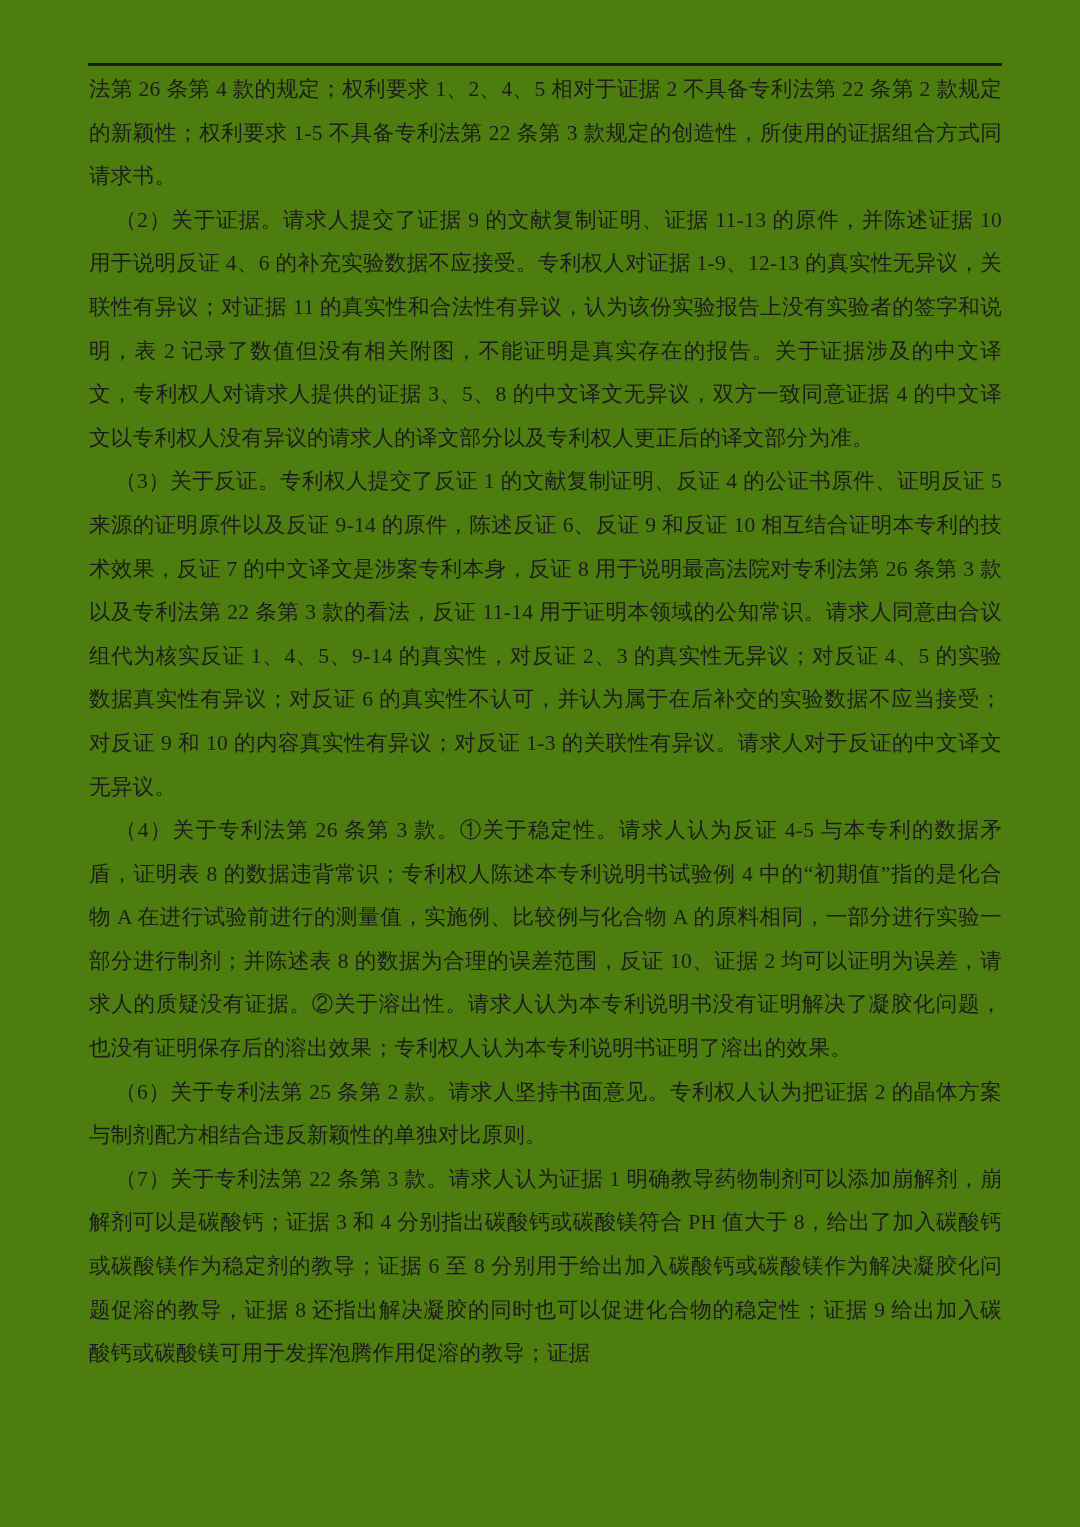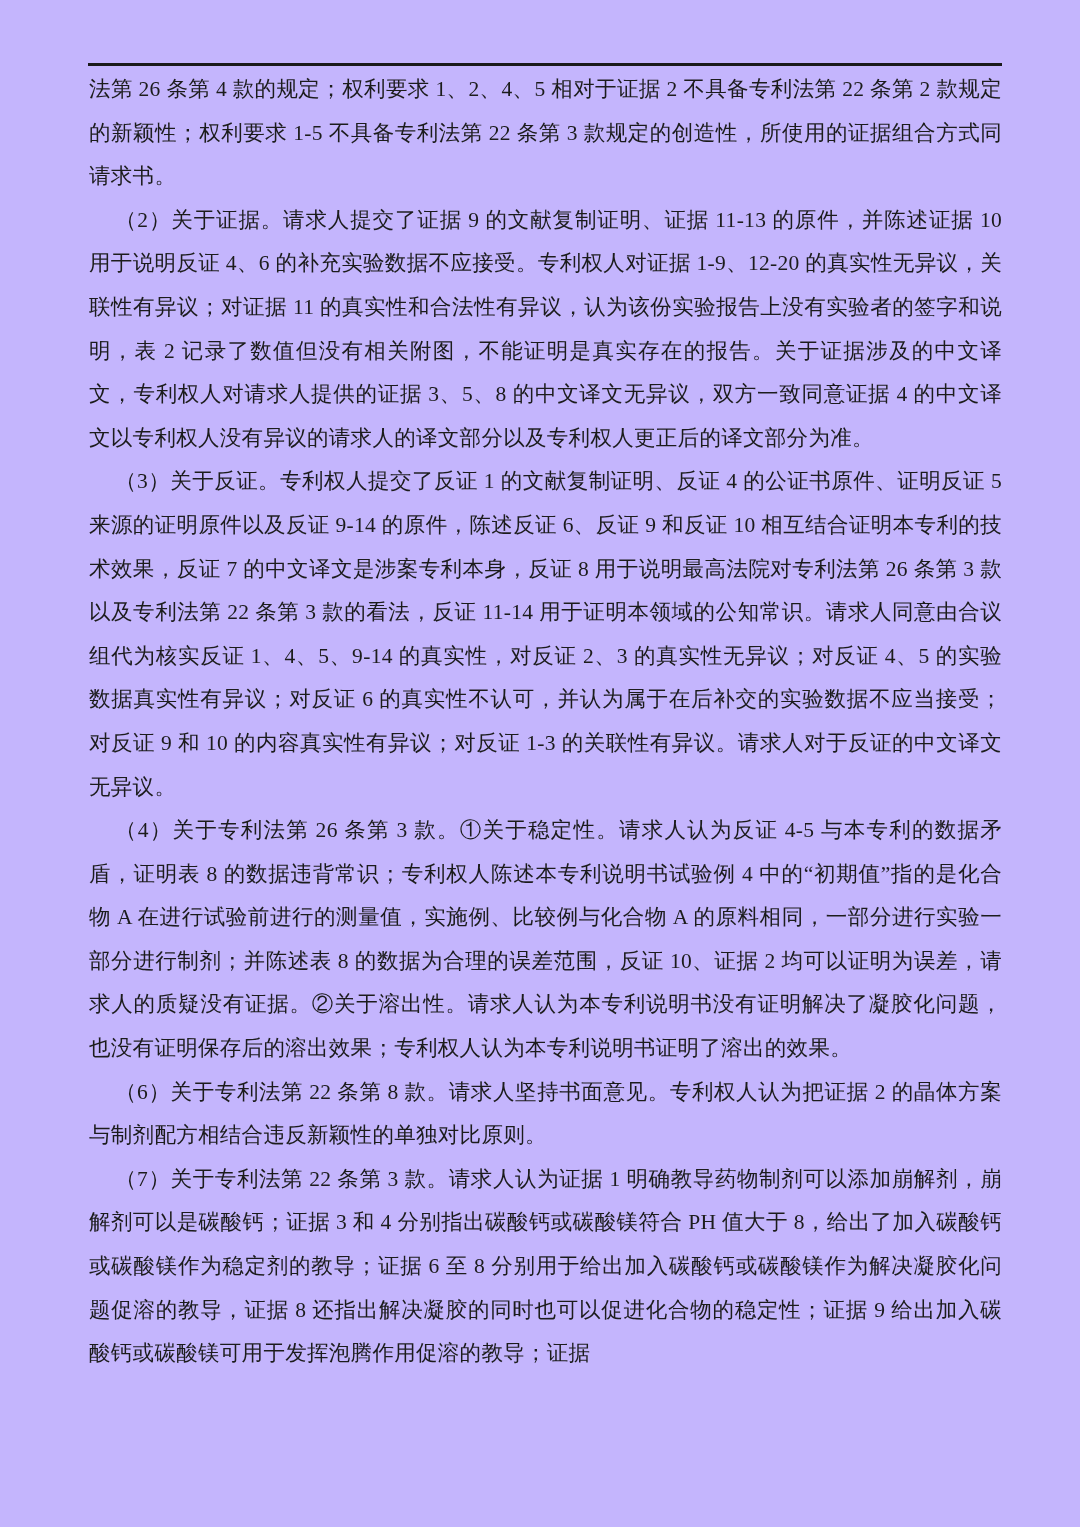--- a/index.html
+++ b/index.html
@@ -39,23 +39,23 @@
     margin: 0;
     padding: 0;
   }
   .para.indent {
     text-indent: 26px;
   }
 </style>
 </head>
 <body>
 
-<div class="page" style="background: #c4b5fd;">
+<div class="page" style="background: #4d7c0f;">
   <div class="header-rule" style="background: rgb(26, 26, 26);"></div>
   <div class="text-block" id="doc-body" style="color: rgb(28, 28, 28);">
       <p class="para">法第 26 条第 4 款的规定；权利要求 1、2、4、5 相对于证据 2 不具备专利法第 22 条第 2 款规定的新颖性；权利要求 1-5 不具备专利法第 22 条第 3 款规定的创造性，所使用的证据组合方式同请求书。</p>
-      <p class="para indent">（2）关于证据。请求人提交了证据 9 的文献复制证明、证据 11-13 的原件，并陈述证据 10 用于说明反证 4、6 的补充实验数据不应接受。专利权人对证据 1-9、12-20 的真实性无异议，关联性有异议；对证据 11 的真实性和合法性有异议，认为该份实验报告上没有实验者的签字和说明，表 2 记录了数值但没有相关附图，不能证明是真实存在的报告。关于证据涉及的中文译文，专利权人对请求人提供的证据 3、5、8 的中文译文无异议，双方一致同意证据 4 的中文译文以专利权人没有异议的请求人的译文部分以及专利权人更正后的译文部分为准。</p>
+      <p class="para indent">（2）关于证据。请求人提交了证据 9 的文献复制证明、证据 11-13 的原件，并陈述证据 10 用于说明反证 4、6 的补充实验数据不应接受。专利权人对证据 1-9、12-13 的真实性无异议，关联性有异议；对证据 11 的真实性和合法性有异议，认为该份实验报告上没有实验者的签字和说明，表 2 记录了数值但没有相关附图，不能证明是真实存在的报告。关于证据涉及的中文译文，专利权人对请求人提供的证据 3、5、8 的中文译文无异议，双方一致同意证据 4 的中文译文以专利权人没有异议的请求人的译文部分以及专利权人更正后的译文部分为准。</p>
       <p class="para indent">（3）关于反证。专利权人提交了反证 1 的文献复制证明、反证 4 的公证书原件、证明反证 5 来源的证明原件以及反证 9-14 的原件，陈述反证 6、反证 9 和反证 10 相互结合证明本专利的技术效果，反证 7 的中文译文是涉案专利本身，反证 8 用于说明最高法院对专利法第 26 条第 3 款以及专利法第 22 条第 3 款的看法，反证 11-14 用于证明本领域的公知常识。请求人同意由合议组代为核实反证 1、4、5、9-14 的真实性，对反证 2、3 的真实性无异议；对反证 4、5 的实验数据真实性有异议；对反证 6 的真实性不认可，并认为属于在后补交的实验数据不应当接受；对反证 9 和 10 的内容真实性有异议；对反证 1-3 的关联性有异议。请求人对于反证的中文译文无异议。</p>
       <p class="para indent">（4）关于专利法第 26 条第 3 款。①关于稳定性。请求人认为反证 4-5 与本专利的数据矛盾，证明表 8 的数据违背常识；专利权人陈述本专利说明书试验例 4 中的“初期值”指的是化合物 A 在进行试验前进行的测量值，实施例、比较例与化合物 A 的原料相同，一部分进行实验一部分进行制剂；并陈述表 8 的数据为合理的误差范围，反证 10、证据 2 均可以证明为误差，请求人的质疑没有证据。②关于溶出性。请求人认为本专利说明书没有证明解决了凝胶化问题，也没有证明保存后的溶出效果；专利权人认为本专利说明书证明了溶出的效果。</p>
-      <p class="para indent">（6）关于专利法第 22 条第 8 款。请求人坚持书面意见。专利权人认为把证据 2 的晶体方案与制剂配方相结合违反新颖性的单独对比原则。</p>
+      <p class="para indent">（6）关于专利法第 25 条第 2 款。请求人坚持书面意见。专利权人认为把证据 2 的晶体方案与制剂配方相结合违反新颖性的单独对比原则。</p>
       <p class="para indent">（7）关于专利法第 22 条第 3 款。请求人认为证据 1 明确教导药物制剂可以添加崩解剂，崩解剂可以是碳酸钙；证据 3 和 4 分别指出碳酸钙或碳酸镁符合 PH 值大于 8，给出了加入碳酸钙或碳酸镁作为稳定剂的教导；证据 6 至 8 分别用于给出加入碳酸钙或碳酸镁作为解决凝胶化问题促溶的教导，证据 8 还指出解决凝胶的同时也可以促进化合物的稳定性；证据 9 给出加入碳酸钙或碳酸镁可用于发挥泡腾作用促溶的教导；证据</p>
     </div>
 </div>
 
 </body></html>

